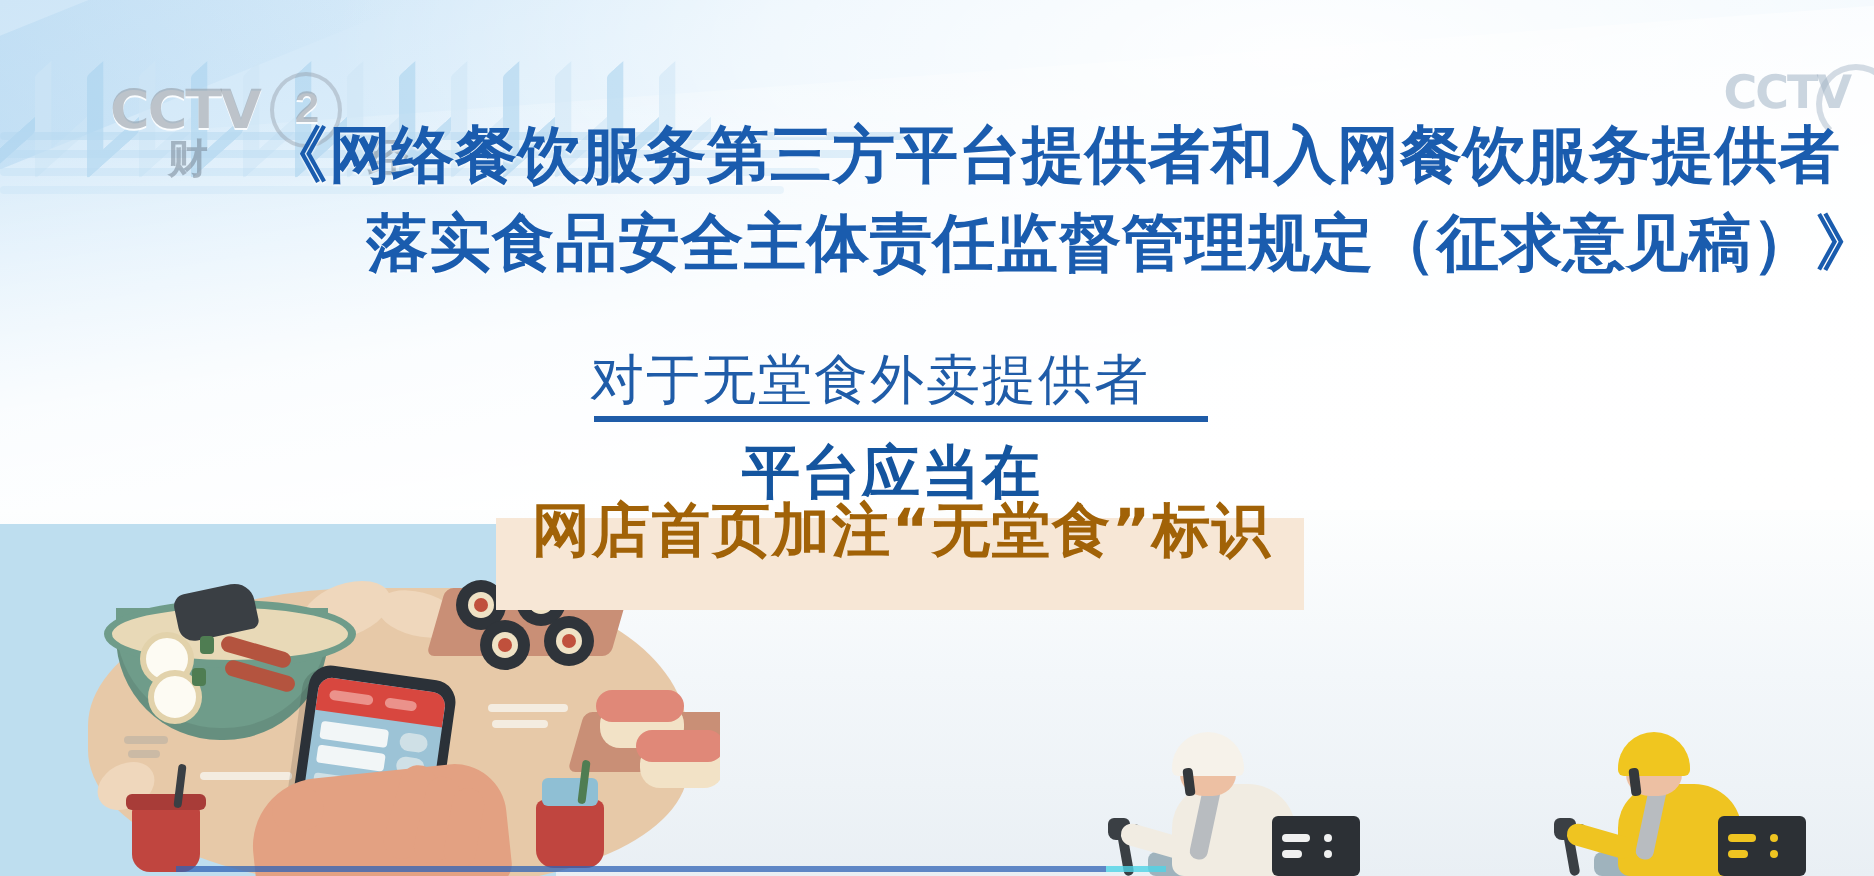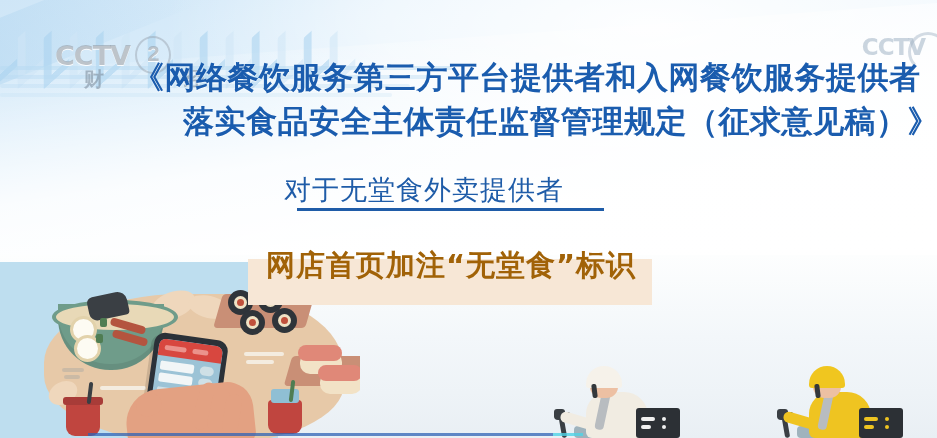--- a/index.html
+++ b/index.html
@@ -165,21 +165,21 @@
   .title{
     position:absolute;font-weight:bold;color:#1a5cae;
     font-family:"DejaVu Sans","Liberation Sans",sans-serif;
     letter-spacing:.5px;white-space:nowrap;
     text-shadow:0 1px 1px rgba(255,255,255,.75);
   }
   #t1{left:133px;top:57px;font-size:31px;}
   #t2{left:183px;top:101px;font-size:31px;}
 
   #t3{
-    position:absolute;left:284px;top:172px;font-size:27px;
+    position:absolute;left:295px;top:172px;font-size:27px;
     color:#1f5ca8;font-weight:500;white-space:nowrap;letter-spacing:1px;
     font-family:"DejaVu Sans","Liberation Sans",sans-serif;
   }
   #t3u{position:absolute;left:297px;top:208px;width:307px;height:3px;background:#1f5ca8;}
 
   #t4{
     position:absolute;left:371px;top:217px;font-size:29px;
     color:#14559f;font-weight:bold;white-space:nowrap;letter-spacing:1px;
     font-family:"DejaVu Sans","Liberation Sans",sans-serif;
   }
@@ -361,20 +361,21 @@
       <i style="left:26px;top:17px;width:4px;background:#efc421;"></i>
     </div>
   </div>
 
   <div class="title" id="t1">《网络餐饮服务第三方平台提供者和入网餐饮服务提供者</div>
   <div class="title" id="t2">落实食品安全主体责任监督管理规定（征求意见稿）》</div>
 
   <div id="t3">对于无堂食外卖提供者</div>
   <div id="t3u"></div>
 
+  <div id="t4">平台应当在</div>
 
   <div class="hl-band"></div>
   <div id="t5">网店首页加注“无堂食”标识</div>
 
   <div class="bottom-rule"></div>
   <div class="bottom-rule2"></div>
 
 </div>
 
 </body></html>

